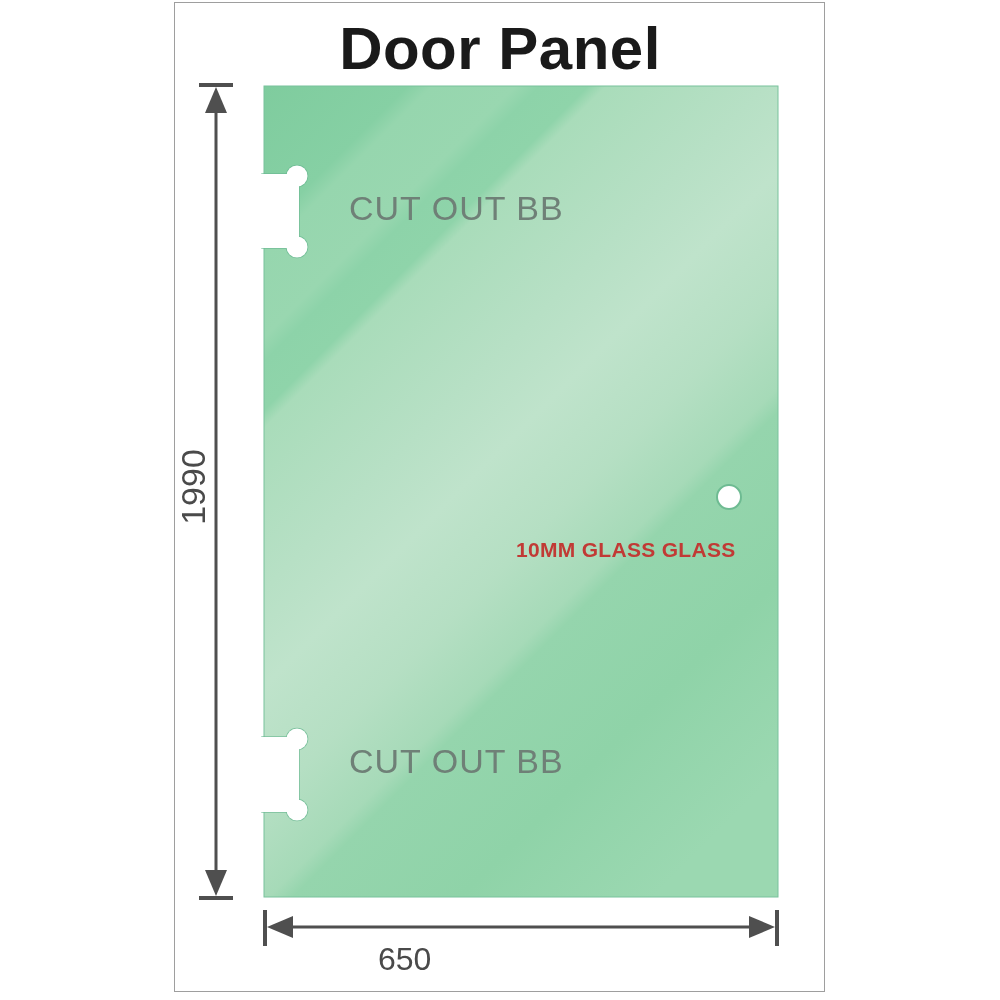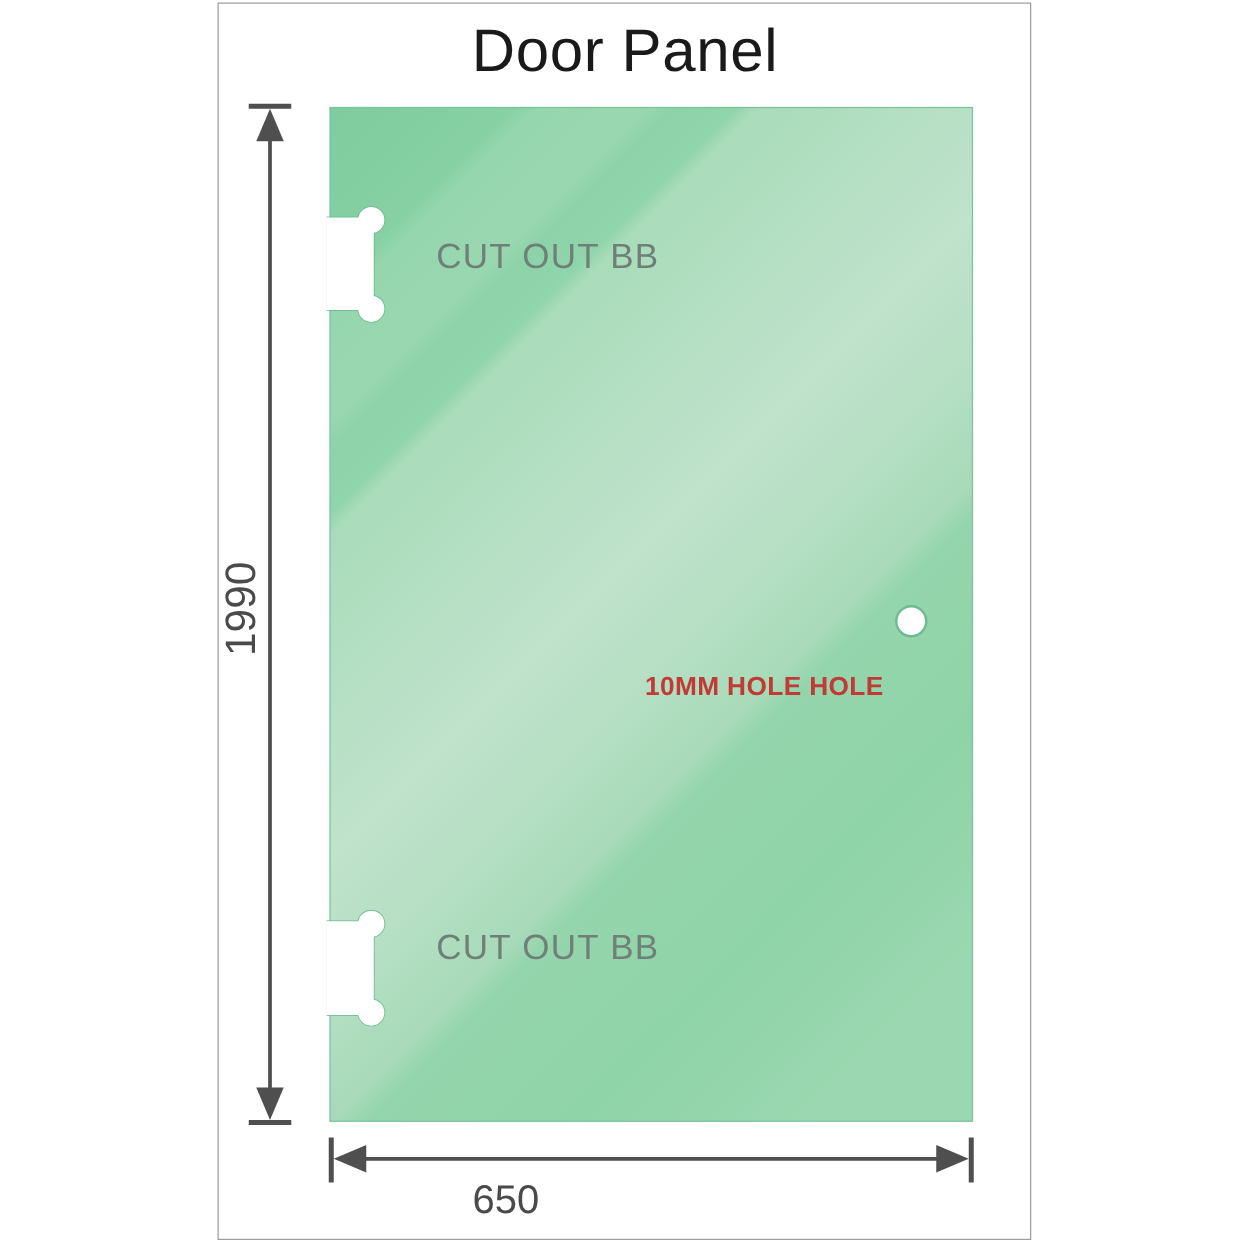--- a/index.html
+++ b/index.html
@@ -6,25 +6,25 @@
   body{
     width:1000px;height:1000px;position:relative;background:#ffffff;
     font-family:"Liberation Sans", sans-serif;overflow:hidden;
   }
   .frame{
     position:absolute;left:174px;top:2px;width:651px;height:990px;
     border:1.5px solid #9e9e9e;background:#ffffff;box-sizing:border-box;
   }
   .title{
     position:absolute;left:174px;top:14px;width:652px;text-align:center;
-    font-size:48px;font-weight:normal;color:#1a1a1a;letter-spacing:0.5px;
+    font-size:60px;font-weight:bold;color:#1a1a1a;letter-spacing:0.5px;
   }
   .drawing-svg{position:absolute;left:0;top:0;width:1000px;height:1000px;}
   .cutout-label{
-    position:absolute;font-size:28px;color:#6f8077;letter-spacing:1px;
+    position:absolute;font-size:34px;color:#6f8077;letter-spacing:1px;
     font-weight:400;white-space:nowrap;
   }
   .cutout-label.top{left:349px;top:189px;}
   .cutout-label.bottom{left:349px;top:742px;}
   .hole-label{
     position:absolute;left:516px;top:538px;font-size:21px;font-weight:bold;
     color:#c13a35;white-space:nowrap;letter-spacing:0.3px;
   }
   .dim-label-v{
     position:absolute;left:131px;top:470px;width:120px;height:34px;
@@ -107,17 +107,17 @@
     <line x1="278" y1="927" x2="764" y2="927" stroke-width="3"></line>
     <polygon points="267,927 293,916 293,938" stroke="none"></polygon>
     <polygon points="775,927 749,916 749,938" stroke="none"></polygon>
   </g>
 </svg>
 
 <div class="cutout-label top">CUT OUT BB</div>
 
 <div class="cutout-label bottom">CUT OUT BB</div>
 
-<div class="hole-label">10MM HOLE HOLE</div>
+<div class="hole-label">10MM GLASS GLASS</div>
 
 <div class="dim-label-v">1990</div>
 
 <div class="dim-label-h">650</div>
 
 </body></html>

